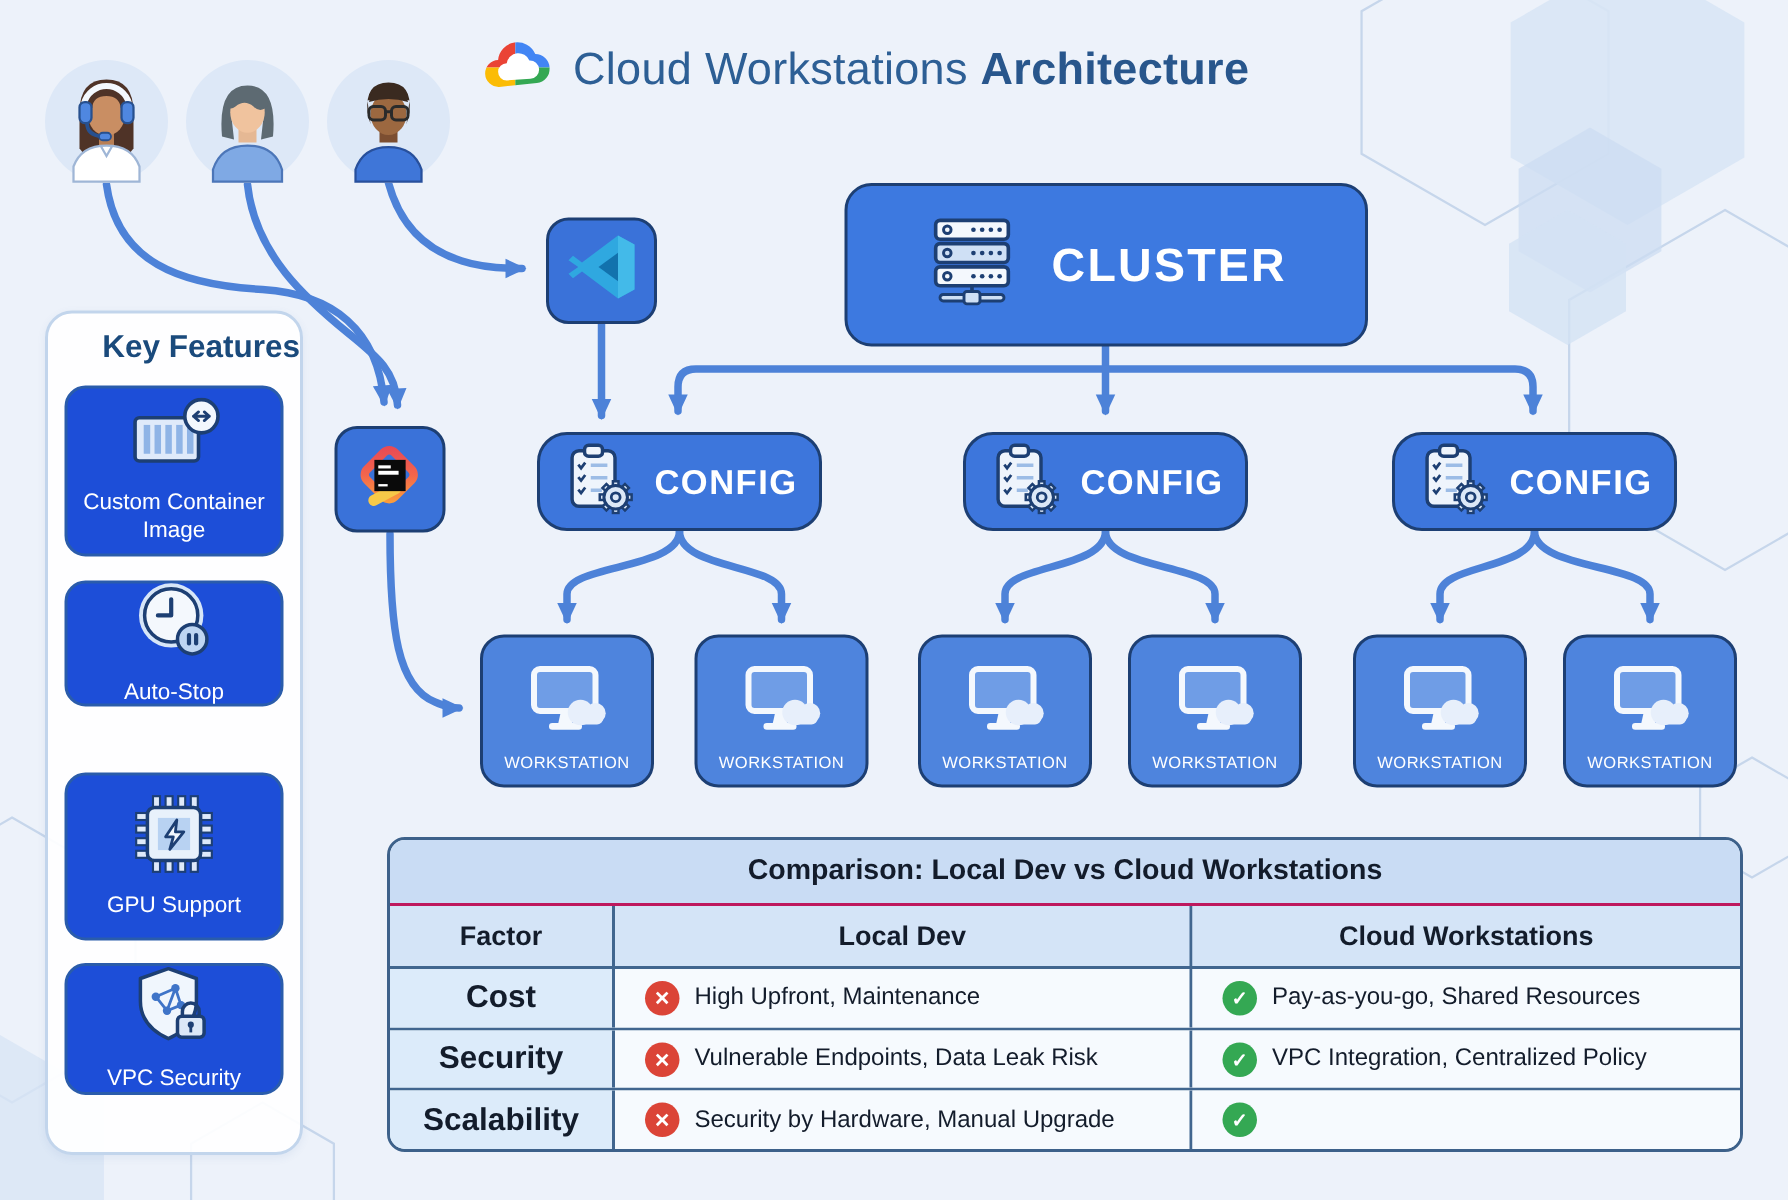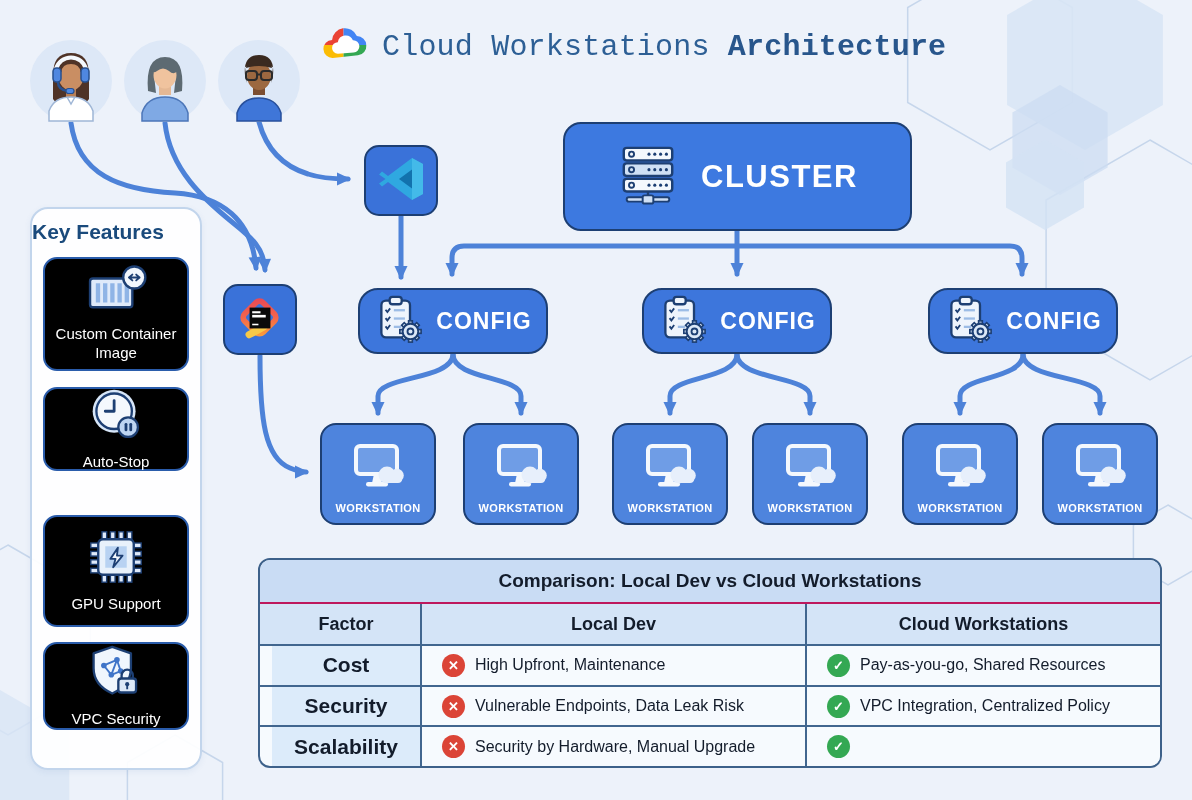--- a/index.html
+++ b/index.html
@@ -6,38 +6,38 @@
   html,body { width:1192px; height:800px; }
   body { font-family:"Liberation Sans", sans-serif; background:#edf2fa; overflow:hidden; }
   #stage { position:relative; width:1192px; height:800px; background:#edf2fa; }
 
   
   #hexes { position:absolute; inset:0; z-index:0; pointer-events:none; }
   #arrows { position:absolute; inset:0; z-index:1; pointer-events:none; }
 
   
   .header { position:absolute; left:322px; top:24px; height:46px; display:flex; align-items:center; gap:14px; z-index:3; }
-  .title { font-size:30px; color:#2d5f95; letter-spacing:.2px; white-space:nowrap;font-family:Liberation Mono, monospace; }
+  .title { font-size:30px; color:#2d5f95; letter-spacing:.2px; white-space:nowrap; }
   .title .reg { font-weight:400; }
   .title .bold { font-weight:700; color:#28568c; }
 
   
   .avatar { position:absolute; width:84px; height:84px; z-index:3; }
   .avatar svg { width:100%; height:100%; }
   #avatar1 { left:29px; top:39px; }
   #avatar2 { left:123px; top:39px; }
   #avatar3 { left:217px; top:39px; }
 
   
   .panel { position:absolute; left:30px; top:207px; width:172px; height:563px;
            background:rgba(255,255,255,.93); border:2px solid #c2d5ec; border-radius:18px; z-index:2;
            box-shadow:0 2px 6px rgba(60,100,160,.08); }
-  .panel-title { position:absolute; top:11px; left:0; width:100%; text-align:left;
+  .panel-title { position:absolute; top:11px; left:0; width:100%; text-align:right;
                  font-size:21px; font-weight:700; color:#1a4a7c; }
-  .feature-card { position:absolute; left:11px; width:146px; background:#000000; border:2px solid #2a5cab;
+  .feature-card { position:absolute; left:11px; width:146px; background:#1d4ed8; border:2px solid #2a5cab;
                   border-radius:14px; display:flex; flex-direction:column; align-items:center;
                   justify-content:center; gap:6px; padding:8px 4px; }
   #card1 { top:48px;  height:114px; }
   #card2 { top:178px; height:84px; }
   #card3 { top:306px; height:112px; }
   #card4 { top:433px; height:88px; }
   .feature-label { color:#fff; font-size:15px; font-weight:500; text-align:center; line-height:1.25; }
 
   
   .node { position:absolute; background:#4a80da; border:2px solid #1d3f73; border-radius:16px;
@@ -47,29 +47,29 @@
 
   #cluster-node { left:563px; top:122px; width:349px; height:109px; background:#3d79e0; border-radius:18px; gap:22px; border-width:2.5px; }
   .cluster-label { color:#fff; font-size:31px; font-weight:700; letter-spacing:1.5px; }
 
   .config-node { top:288px; width:190px; height:66px; background:#3d76dc; gap:14px;border-radius:20px; }
   #config1 { left:358px; } #config2 { left:642px; } #config3 { left:928px; }
   .config-label { color:#fff; font-size:23px; font-weight:700; letter-spacing:1px; }
 
   .ws-node { top:423px; width:116px; height:102px; background:#4e84dd; flex-direction:column; gap:4px; padding-top:6px; }
   #ws1{left:320px} #ws2{left:463px} #ws3{left:612px} #ws4{left:752px} #ws5{left:902px} #ws6{left:1042px}
-  .ws-label { color:#fff; font-size:11px; font-weight:700; letter-spacing:.3px; }
+  .ws-label { color:#fff; font-size:11px; font-weight:400; letter-spacing:.3px; }
 
   
   .cmp { position:absolute; left:258px; top:558px; width:904px; height:210px; z-index:2;
          border:2.5px solid #3d618a; border-radius:12px; overflow:hidden; display:flex; flex-direction:column;
          background:#f6fafe; color:#131c2b; }
   .cmp-title { height:44px; background:#c9dcf4; border-bottom:2px solid #be185d; display:flex;
                align-items:center; justify-content:center; font-size:19px; font-weight:700; }
-  .cmp-row { display:grid; grid-template-columns:150px 385px 1fr; border-bottom:2px solid #41668f; flex:1;padding-left:12px; }
+  .cmp-row { display:grid; grid-template-columns:150px 385px 1fr; border-bottom:2px solid #41668f; flex:1; }
   .cmp-row:last-child { border-bottom:none; }
   .cmp-head { background:#d4e4f7; font-weight:700; font-size:18px; height:42px; flex:0 0 42px; }
   .cmp-cell { display:flex; align-items:center; border-right:2px solid #41668f; padding:0 14px; }
   .cmp-cell:last-child { border-right:none; }
   .cmp-cell.center { justify-content:center; padding:0; }
   .factor-cell { background:#dcebfa; font-weight:700; font-size:21px; }
   .data-cell { background:#f6fafe; font-size:16px; gap:10px; padding-left:20px; }
   .head-cell { background:#d4e4f7; }
   .dot { width:23px; height:23px; border-radius:50%; color:#fff; flex:0 0 23px;
          display:flex; align-items:center; justify-content:center; font-size:13px; font-weight:700; }

